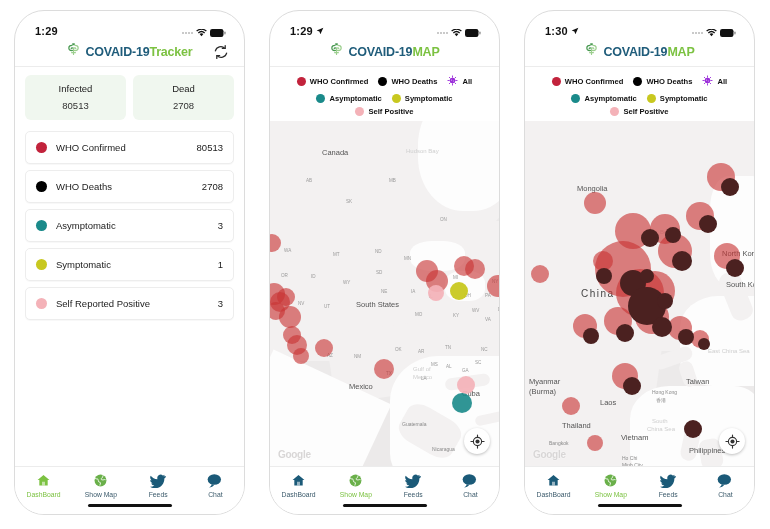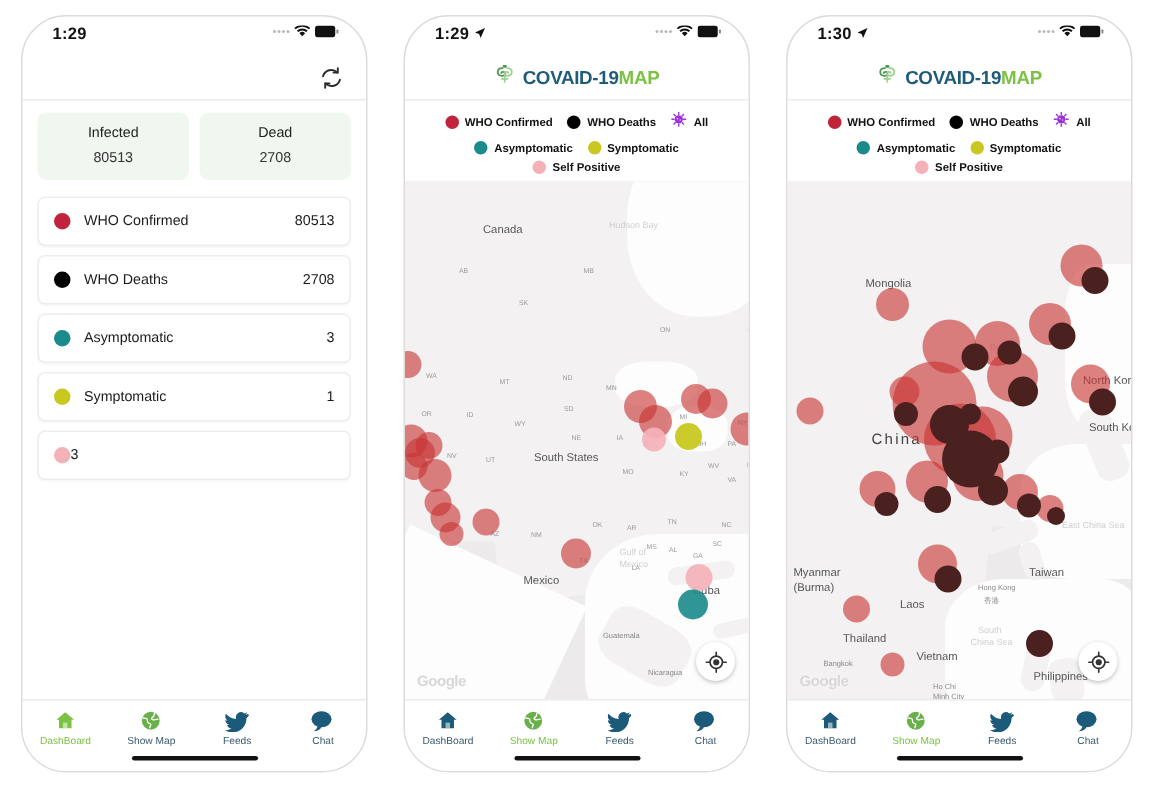--- a/index.html
+++ b/index.html
@@ -20,21 +20,21 @@
     border: 1.5px solid #dcdcdc;
     border-radius: 30px;
     overflow: hidden;
     flex: 0 0 auto;
   }
   .phone.p1 { margin-left: 14px; }
   .phone.p3 { margin-right: 14px; }
 
   
   .statusbar {
-    height: 26px; display: flex; align-items: flex-start;
+    height: 26px; display: flex; align-items: flex-end;
     justify-content: space-between;
     padding: 6px 18px 0 20px;
   }
   .sb-time { font-size: 11px; font-weight: bold; color: #111; letter-spacing: .2px; display:flex; align-items:center; gap:3px;}
   .sb-right { display: flex; align-items: center; gap: 3px; }
   .sig { display: flex; align-items: flex-end; gap: 1px; }
   .sig i { display: block; width: 2px; height: 2px; border-radius: 50%; background: #b9b9b9; }
   .wifi svg, .batt svg { display: block; }
 
   
@@ -168,20 +168,32 @@
         <span class="batt">
           <svg width="16" height="8" viewBox="0 0 16 8">
               <rect x="0" y="0" width="13.5" height="8" rx="2.2" fill="#111"></rect>
               <rect x="14.3" y="2.6" width="1.3" height="2.8" rx=".6" fill="#111" opacity=".5"></rect>
             </svg>
         </span>
       </div>
     </div>
 
     <div class="appbar">
+      <div class="brand">
+        <span>
+          <svg width="15" height="15" viewBox="0 0 24 24">
+            <path d="M10 2h4v3h-4z" fill="#4a9a52"></path>
+            <path d="M9.5 5.5c-3 0-5 1.8-5 4.2s2 4 4.6 4c2 0 3.2-1 3.2-2.3 0-1.2-.9-1.9-2.2-1.9-1 0-1.8.5-1.8 1.2" fill="none" stroke="#4a9a52" stroke-width="1.9" stroke-linecap="round"></path>
+            <path d="M14.5 5.5c3 0 5 1.8 5 4.2s-2 4-4.6 4c-2 0-3.2-1-3.2-2.3 0-1.2.9-1.9 2.2-1.9 1 0 1.8.5 1.8 1.2" fill="none" stroke="#9dcf8f" stroke-width="1.9" stroke-linecap="round"></path>
+            <path d="M12 13v7" fill="none" stroke="#9dcf8f" stroke-width="1.9" stroke-linecap="round"></path>
+            <path d="M9 17h6" fill="none" stroke="#9dcf8f" stroke-width="1.9" stroke-linecap="round"></path>
+          </svg>
+        </span>
+        <span class="brand-text"><span class="b-blue">COVAID-19</span><span class="b-green">Tracker</span></span>
+      </div>
       <div class="refresh-btn">
         <svg width="18" height="18" viewBox="0 0 24 24" fill="none" stroke="#2b2b2b" stroke-width="1.7" stroke-linecap="round">
           <path d="M4.5 10.5a7.5 7.5 0 0 1 12.6-3.4"></path>
             <path d="M19.5 13.5a7.5 7.5 0 0 1-12.6 3.4"></path>
           <path d="M17.6 3.4v3.8h-3.8"></path>
             <path d="M6.4 20.6v-3.8h3.8"></path>
         </svg>
       </div>
     </div>
 
@@ -213,20 +225,21 @@
           <span class="row-label">Asymptomatic</span>
           <span class="row-value">3</span>
         </div>
         <div class="row">
           <span class="dot" style="background: rgb(200, 200, 32);"></span>
           <span class="row-label">Symptomatic</span>
           <span class="row-value">1</span>
         </div>
         <div class="row">
           <span class="dot" style="background: rgb(244, 178, 184);"></span>
+          <span class="row-label">Self Reported Positive</span>
           <span class="row-value">3</span>
         </div>
       </div>
     </div>
 
 
     <div class="tabbar">
       <div class="tab active">
         <div class="tab-icon">
           <svg width="15" height="15" viewBox="0 0 24 24">
@@ -592,21 +605,21 @@
       <div class="water" style="left:175px;top:318px;width:22px;height:30px;background:#f3f1f1;border-radius:8px;transform:rotate(-10deg)"></div>
       <div class="water" style="left:200px;top:150px;width:22px;height:50px;background:#f3f1f1;border-radius:9px;transform:rotate(-22deg)"></div>
     <div class="maplabel country" style="left: 52px; top: 63px;">Mongolia</div>
         <div class="maplabel big" style="left: 56px; top: 167px;">China</div>
         <div class="maplabel country" style="left: 197px; top: 128px;">North Korea</div>
         <div class="maplabel country" style="left: 201px; top: 159px;">South Korea</div>
         <div class="maplabel country" style="left: 4px; top: 256px;">Myanmar</div>
         <div class="maplabel country" style="left: 4px; top: 266px;">(Burma)</div>
         <div class="maplabel country" style="left: 55px; top: 277px; padding-left: 20px;">Laos</div>
         <div class="maplabel country" style="left: 37px; top: 300px;">Thailand</div>
-        <div class="maplabel country" style="left: 86px; top: 312px;">Vietnam</div>
+        <div class="maplabel country" style="left: 96px; top: 312px;">Vietnam</div>
         <div class="maplabel city" style="left: 24px; top: 319px;">Bangkok</div>
         <div class="maplabel city" style="left: 97px; top: 334px;">Ho Chi</div>
         <div class="maplabel city" style="left: 97px; top: 341px;">Minh City</div>
         <div class="maplabel city" style="left: 127px; top: 268px;">Hong Kong</div>
         <div class="maplabel city" style="left: 131px; top: 276px;">香港</div>
         <div class="maplabel country" style="left: 161px; top: 256px;">Taiwan</div>
         <div class="maplabel country" style="left: 164px; top: 325px;">Philippines</div>
         <div class="maplabel sea" style="left: 135px; top: 108px;">Beijing</div>
         <div class="maplabel sea" style="left: 183px; top: 227px;">East China Sea</div>
         <div class="maplabel sea" style="left: 127px; top: 297px;">South</div>

